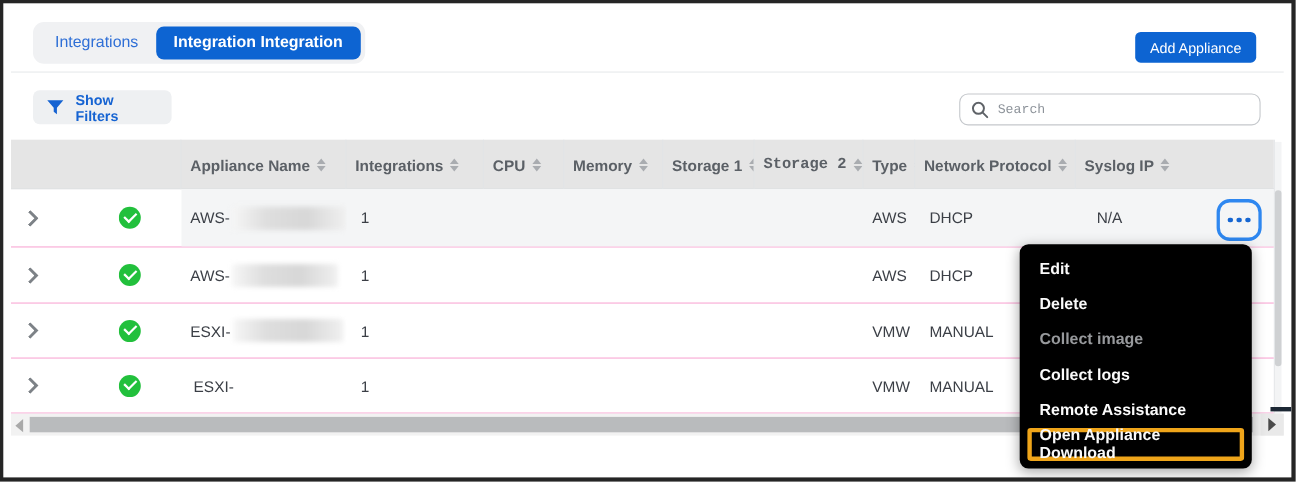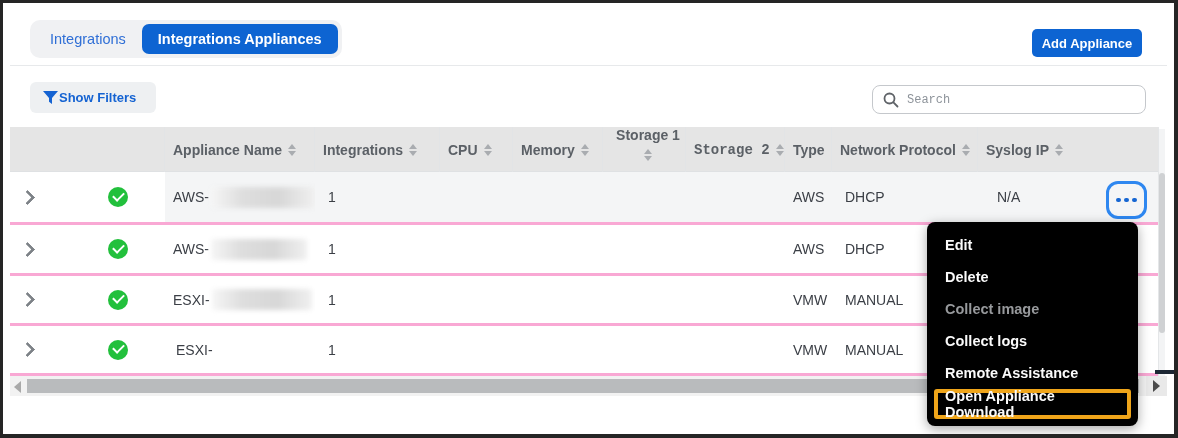--- a/index.html
+++ b/index.html
@@ -6,38 +6,38 @@
   body { font-family: "Liberation Sans", sans-serif; background:#fff; }
   .frame { position:relative; width:1178px; height:438px; background:#252525; }
   .canvas { position:absolute; left:3px; top:3px; width:1171px; height:431px; background:#fff; overflow:hidden; }
 
   
   .topbar-divider { position:absolute; left:7px; top:62px; width:1157px; height:1px; background:#e7e9eb; }
   .tabgroup { position:absolute; left:27px; top:17px; height:38px; background:#f0f1f3; border-radius:10px; display:flex; align-items:center; padding:4px; }
   .tab { height:30px; display:flex; align-items:center; padding:0 16px; font-size:14.5px; border-radius:7px; cursor:pointer; }
   .tab.inactive { color:#2f6fd6; font-weight:500; }
   .tab.active { background:#0d64d2; color:#fff; font-weight:700; }
-  .add-btn { position:absolute; left:1029px; top:26px; width:110px; height:28px; background:#0d64d2; color:#fff; font-weight:700; font-size:13px; border:none; border-radius:5px; display:flex; align-items:center; justify-content:center; cursor:pointer; }
-
-  
-  .filters-btn { position:absolute; left:27px; top:79px; width:126px; height:31px; background:#eef0f2; border-radius:6px; display:flex; align-items:center; padding:0 12px; cursor:pointer; }
+  .add-btn { position:absolute; left:1029px; top:26px; width:110px; height:28px; background:#0d64d2; color:#fff; font-weight:400; font-size:13px; border:none; border-radius:5px; display:flex; align-items:center; justify-content:center; cursor:pointer; }
+
+  
+  .filters-btn { position:absolute; left:27px; top:79px; width:126px; height:31px; background:#eef0f2; border-radius:6px; display:flex; align-items:center; gap:10px; padding:0 12px; cursor:pointer; }
   .filters-btn .lbl { color:#1563d2; font-size:13px; font-weight:700; }
   .search-box { position:absolute; left:869px; top:82px; width:274px; height:29px; border:1.5px solid #c5c8cc; border-radius:8px; background:#fff; display:flex; align-items:center; padding:0 10px; gap:8px; }
   .search-box input { border:none; outline:none; flex:1; font-size:12px; color:#3b82f6; font-family:Liberation Mono, monospace; background:transparent; }
   .search-box input::placeholder { color:#8d939a; }
 
   
   .thead { position:absolute; left:7px; top:124px; width:1148px; height:45px; background:#e5e5e5; border-bottom:1px solid #dfe1e3; }
   .th { position:absolute; top:0; height:45px; display:flex; align-items:center; gap:6px; padding-left:8px; font-size:14px; font-weight:700; color:#5b6066; border-right:1px solid #e2e4e6; white-space:nowrap; overflow:hidden; }
   .sort { display:flex; flex-direction:column; gap:2px; flex:0 0 auto; }
   .sort i { display:block; width:0; height:0; border-left:4px solid transparent; border-right:4px solid transparent; }
   .sort .up { border-bottom:5px solid #a9acb0; }
   .sort .dn { border-top:5px solid #a9acb0; }
 
-  .row { position:absolute; left:7px; width:1148px; border-bottom:3px solid #f9a8d4; }
+  .row { position:absolute; left:7px; width:1148px; border-bottom:1px solid #f9a8d4; }
   .row-rest { position:absolute; left:155px; right:0; top:0; bottom:0; }
   .row.hovered .row-rest { background:#f4f5f6; }
   .cell { position:absolute; top:0; bottom:0; display:flex; align-items:center; font-size:14px; color:#3b3f46; white-space:nowrap; overflow:hidden; }
   .chev { width:11px; height:11px; border-right:3.5px solid #7d8287; border-top:3.5px solid #7d8287; transform:rotate(45deg); border-radius:1px; }
   .check { width:20px; height:20px; border-radius:50%; background:#22c03c; position:relative; }
   .check::after { content:""; position:absolute; left:5px; top:4.5px; width:9px; height:5px; border-left:2.5px solid #fff; border-bottom:2.5px solid #fff; transform:rotate(-45deg); }
   .redact { height:21px; border-radius:2px; margin-left:2px; filter:blur(2.5px);
             background:linear-gradient(90deg,#f6f6f6,#dedede 30%,#d7d7d7 65%,#f0f0f0); }
 
   .ellipsis-btn { position:absolute; left:1103px; top:178px; width:41px; height:38px; border:3px solid #2e87f0; border-radius:12px; background:transparent; display:flex; align-items:center; justify-content:center; gap:3.5px; cursor:pointer; }
@@ -61,21 +61,21 @@
   .menu-item.highlighted { margin:0 7px; height:30px; border:4px solid #efa51a; border-radius:3px; padding-left:7px; }
 </style>
 </head>
 <body>
 
 <div class="frame">
 <div class="canvas">
 
   <div class="tabgroup">
     <div class="tab inactive">Integrations</div>
-    <div class="tab active">Integrations Appliances</div>
+    <div class="tab active">Integration Integration</div>
   </div>
   <button class="add-btn">Add Appliance</button>
   <div class="topbar-divider"></div>
 
   <div class="filters-btn">
     <svg width="17" height="17" viewBox="0 0 17 17">
       <path d="M1 2 h15 l-6 7 v6 l-3 -2.2 v-3.8 z" fill="#1563d2"></path>
     </svg>
     <span class="lbl">Show Filters</span>
   </div>
@@ -110,21 +110,21 @@
             <i class="dn"></i>
           </span>
     </div>
     <div class="th" style="left:430px;width:73px;">
       <span>CPU</span>
       <span class="sort">
             <i class="up"></i>
             <i class="dn"></i>
           </span>
     </div>
-    <div class="th" style="left:593px;width:83px;flex-direction:column;">
+    <div class="th" style="left:593px;width:83px;">
       <span>Storage 1</span>
       <span class="sort">
             <i class="up"></i>
             <i class="dn"></i>
           </span>
     </div>
     <div class="th" style="left:676px;width:99px;font-family:Liberation Mono, monospace;">
       <span>Storage 2</span>
       <span class="sort">
             <i class="up"></i>

